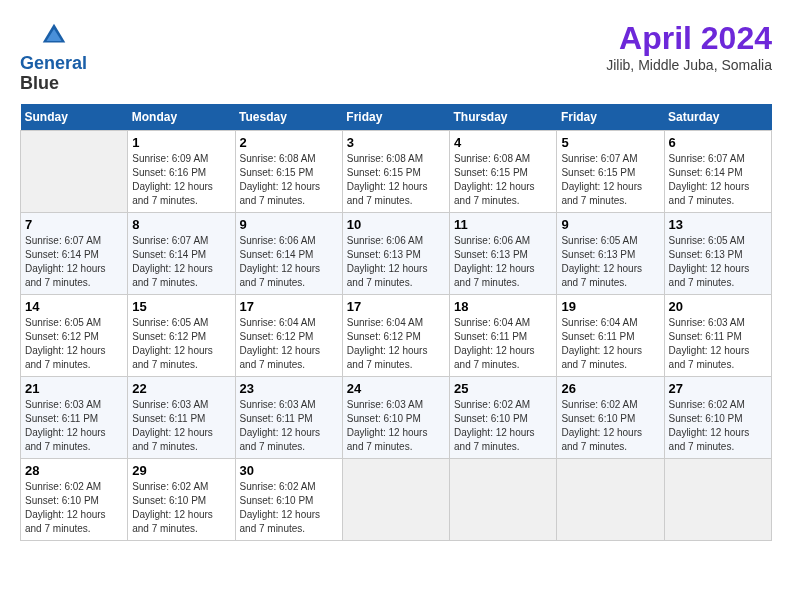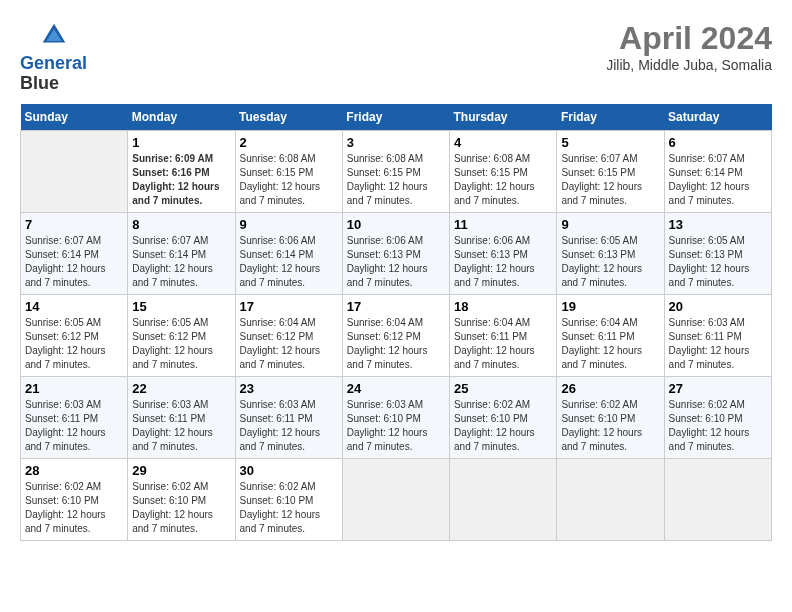--- a/index.html
+++ b/index.html
@@ -34,21 +34,21 @@
     .logo-icon {
       width: 30px;
       height: 30px;
     }
     .title-block {
       text-align: right;
     }
     .month-title {
       font-size: 32px;
       font-weight: bold;
-      color: #737373;
+      color: #6d28d9;
     }
     .location {
       font-size: 14px;
       color: #404040;
     }
     table {
       width: 100%;
       border-collapse: collapse;
       font-size: 11px;
     }
@@ -121,21 +121,21 @@
       <th>Thursday</th>
       <th>Friday</th>
       <th>Saturday</th>
     </tr>
   </thead>
   <tbody id="calendar-body">
   <tr>
         <td class="empty"></td>
         <td>
           <div class="day-num">1</div>
-          <div class="day-info" style="white-space: pre-line; font-weight: bold;">Sunrise: 6:09 AM
+          <div class="day-info" style="white-space: pre-line;">Sunrise: 6:09 AM
 Sunset: 6:16 PM
 Daylight: 12 hours and 7 minutes.</div>
         </td>
         <td>
           <div class="day-num">2</div>
           <div class="day-info" style="white-space: pre-line;">Sunrise: 6:08 AM
 Sunset: 6:15 PM
 Daylight: 12 hours and 7 minutes.</div>
         </td>
         <td>

